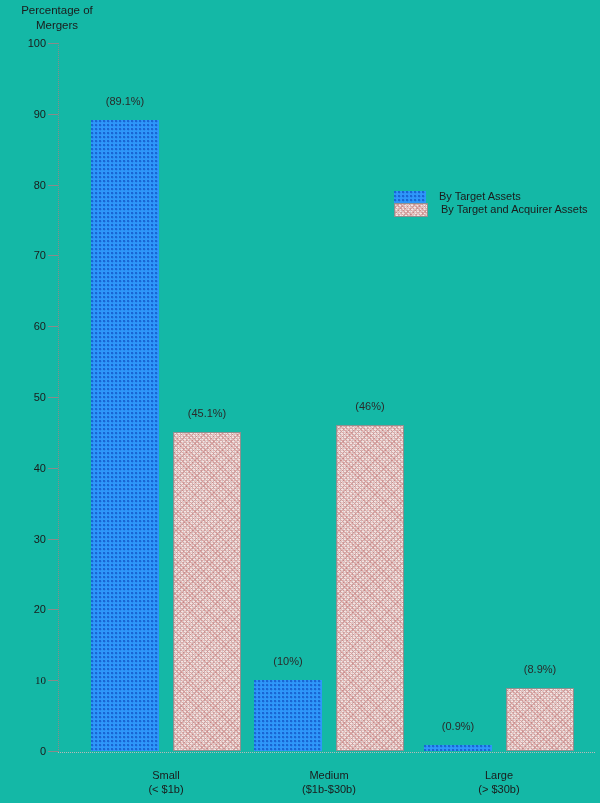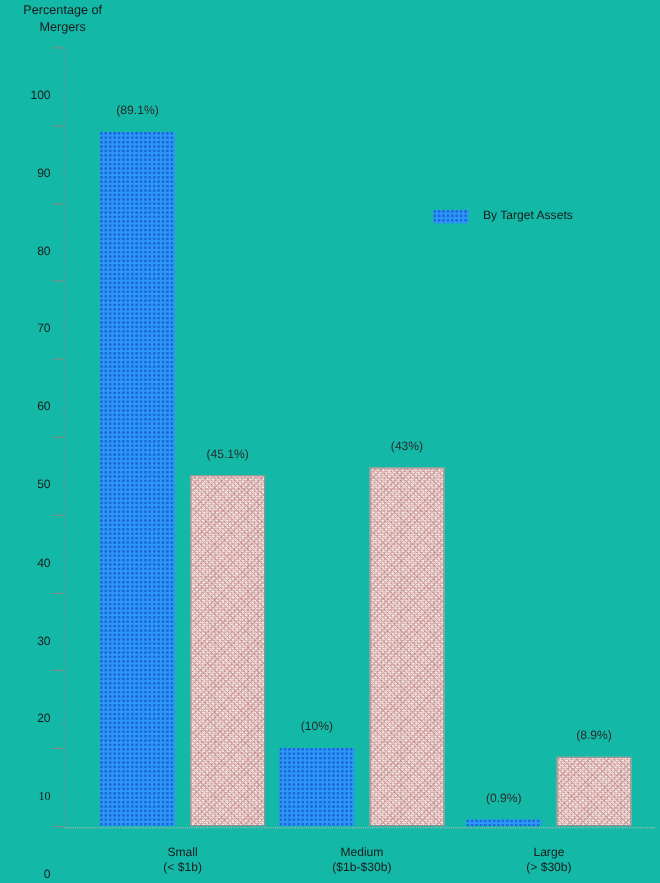--- a/index.html
+++ b/index.html
@@ -8,21 +8,21 @@
     font-family:"Liberation Sans",sans-serif;color:var(--text,#1b1b1b);
   }
   .ytitle{position:absolute;left:6px;top:3px;width:102px;text-align:center;
     font-size:11.5px;line-height:15px;}
   .yaxis{position:absolute;left:58px;top:43px;height:709px;width:0;
     border-left:1px dotted var(--axis,#8a8a8a);}
   .baseline{position:absolute;left:58px;top:752px;width:537px;height:0;
     border-top:1px dotted #b8b8b8;}
   .tick{position:absolute;left:48px;width:10px;height:1px;background:var(--axis,#8a8a8a);}
   .ticklabel{position:absolute;left:8px;width:38px;text-align:right;
-    font-size:11px;line-height:14px;margin-top:44px;}
+    font-size:11px;line-height:14px;}
   .bar{position:absolute;box-sizing:border-box;}
   .tex-blue{
     background-color:var(--blue,#2e97fa);
     background-image:
       radial-gradient(circle at 1.2px 1.2px, rgba(8,62,180,.55) 1px, rgba(0,0,0,0) 1.5px);
     background-size:4px 4px;
   }
   .tex-pink{
     background-color:var(--pink,#e8c9c6);
     border:1px solid var(--pink-border,#8f8f8f);
@@ -80,21 +80,21 @@
   <div id="bars">
       <div class="bar tex-blue" style="left: 91px; top: 120px; width: 68px; height: 631px;"></div>
       <div class="vlabel" style="left: 80px; top: 94px;">(89.1%)</div>
       <div class="bar tex-blue" style="left: 254px; top: 680px; width: 68px; height: 71px;"></div>
       <div class="vlabel" style="left: 243px; top: 654px;">(10%)</div>
       <div class="bar tex-blue" style="left: 424px; top: 745px; width: 68px; height: 6px;"></div>
       <div class="vlabel" style="left: 413px; top: 719px;">(0.9%)</div>
       <div class="bar tex-pink" style="left: 173px; top: 432px; width: 68px; height: 319px;"></div>
       <div class="vlabel" style="left: 162px; top: 406px; text-align: center;">(45.1%)</div>
       <div class="bar tex-pink" style="left: 336px; top: 425px; width: 68px; height: 326px;"></div>
-      <div class="vlabel" style="left: 325px; top: 399px;">(43%)</div>
+      <div class="vlabel" style="left: 325px; top: 399px;">(46%)</div>
       <div class="bar tex-pink" style="left: 506px; top: 688px; width: 68px; height: 63px;"></div>
       <div class="vlabel" style="left: 495px; top: 662px;">(8.9%)</div>
     </div>
   <div id="xlabels">
       <div class="xlabel" style="left: 91px;">
         <div>Small</div>
         <div>(&lt; $1b)</div>
       </div>
       <div class="xlabel" style="left: 254px;">
         <div>Medium</div>
@@ -104,14 +104,18 @@
         <div>Large</div>
         <div>(&gt; $30b)</div>
       </div>
     </div>
 
   <div class="legend">
     <div class="lrow">
       <span class="swatch tex-blue"></span>
       <span class="ltext">By Target Assets</span>
     </div>
+    <div class="lrow">
+      <span class="swatch tex-pink"></span>
+      <span class="ltext">By Target and Acquirer Assets</span>
+    </div>
   </div>
 </div>
 
 </body></html>

